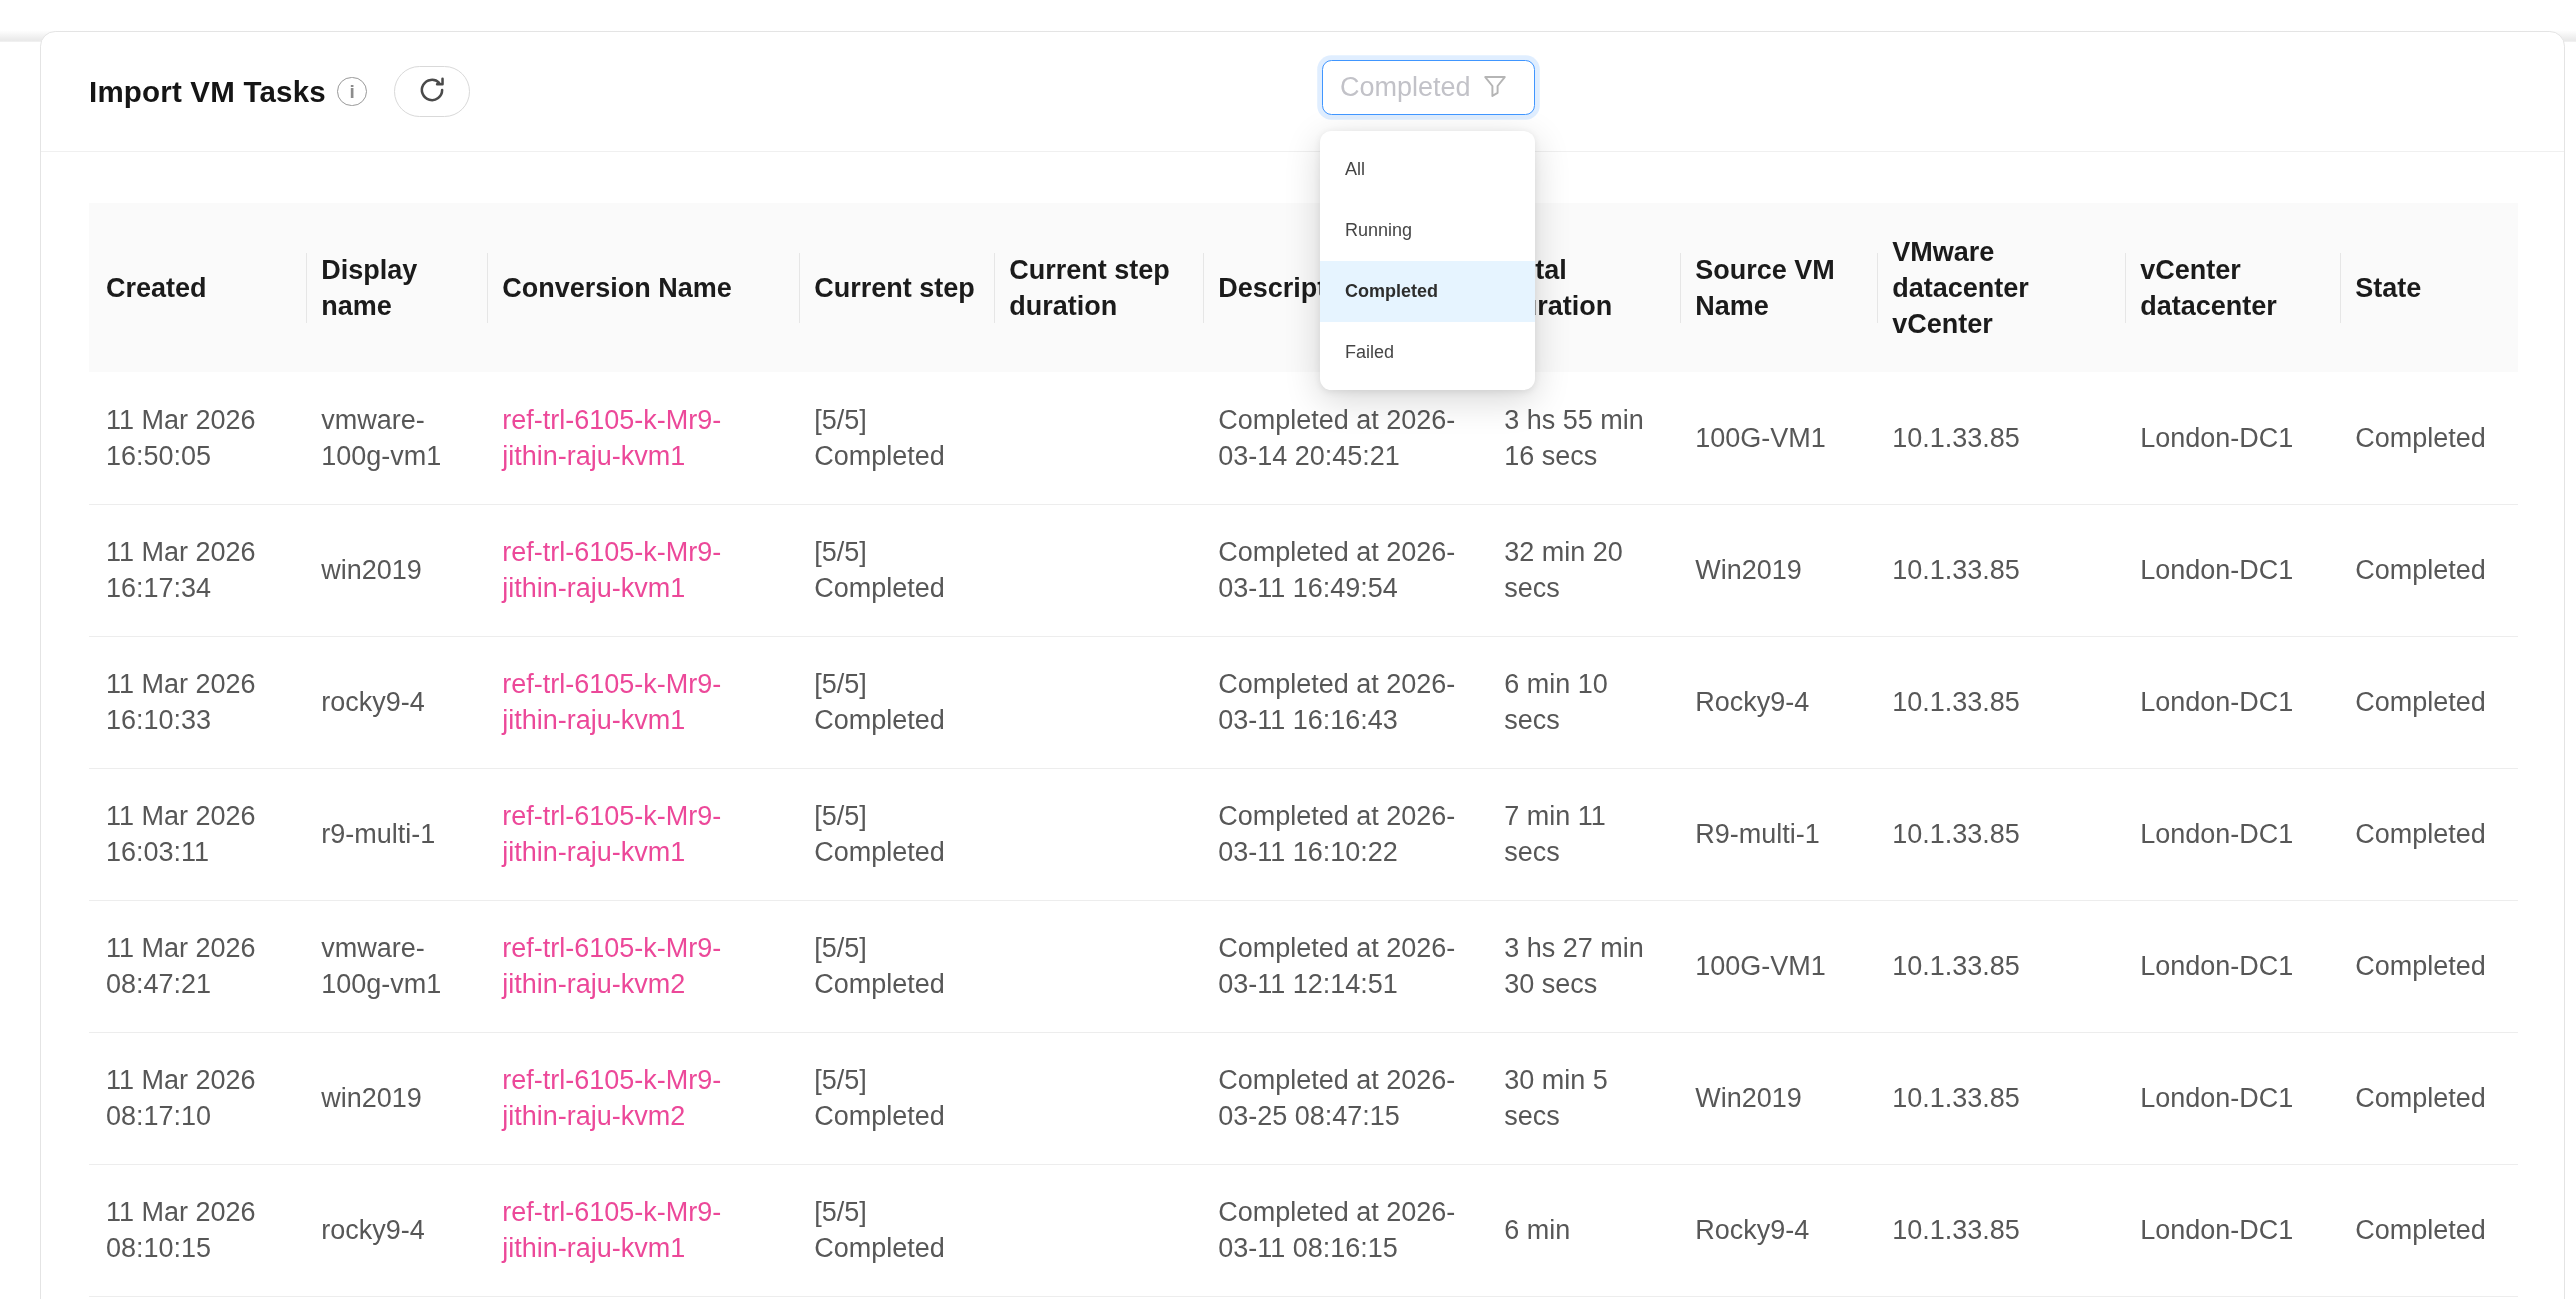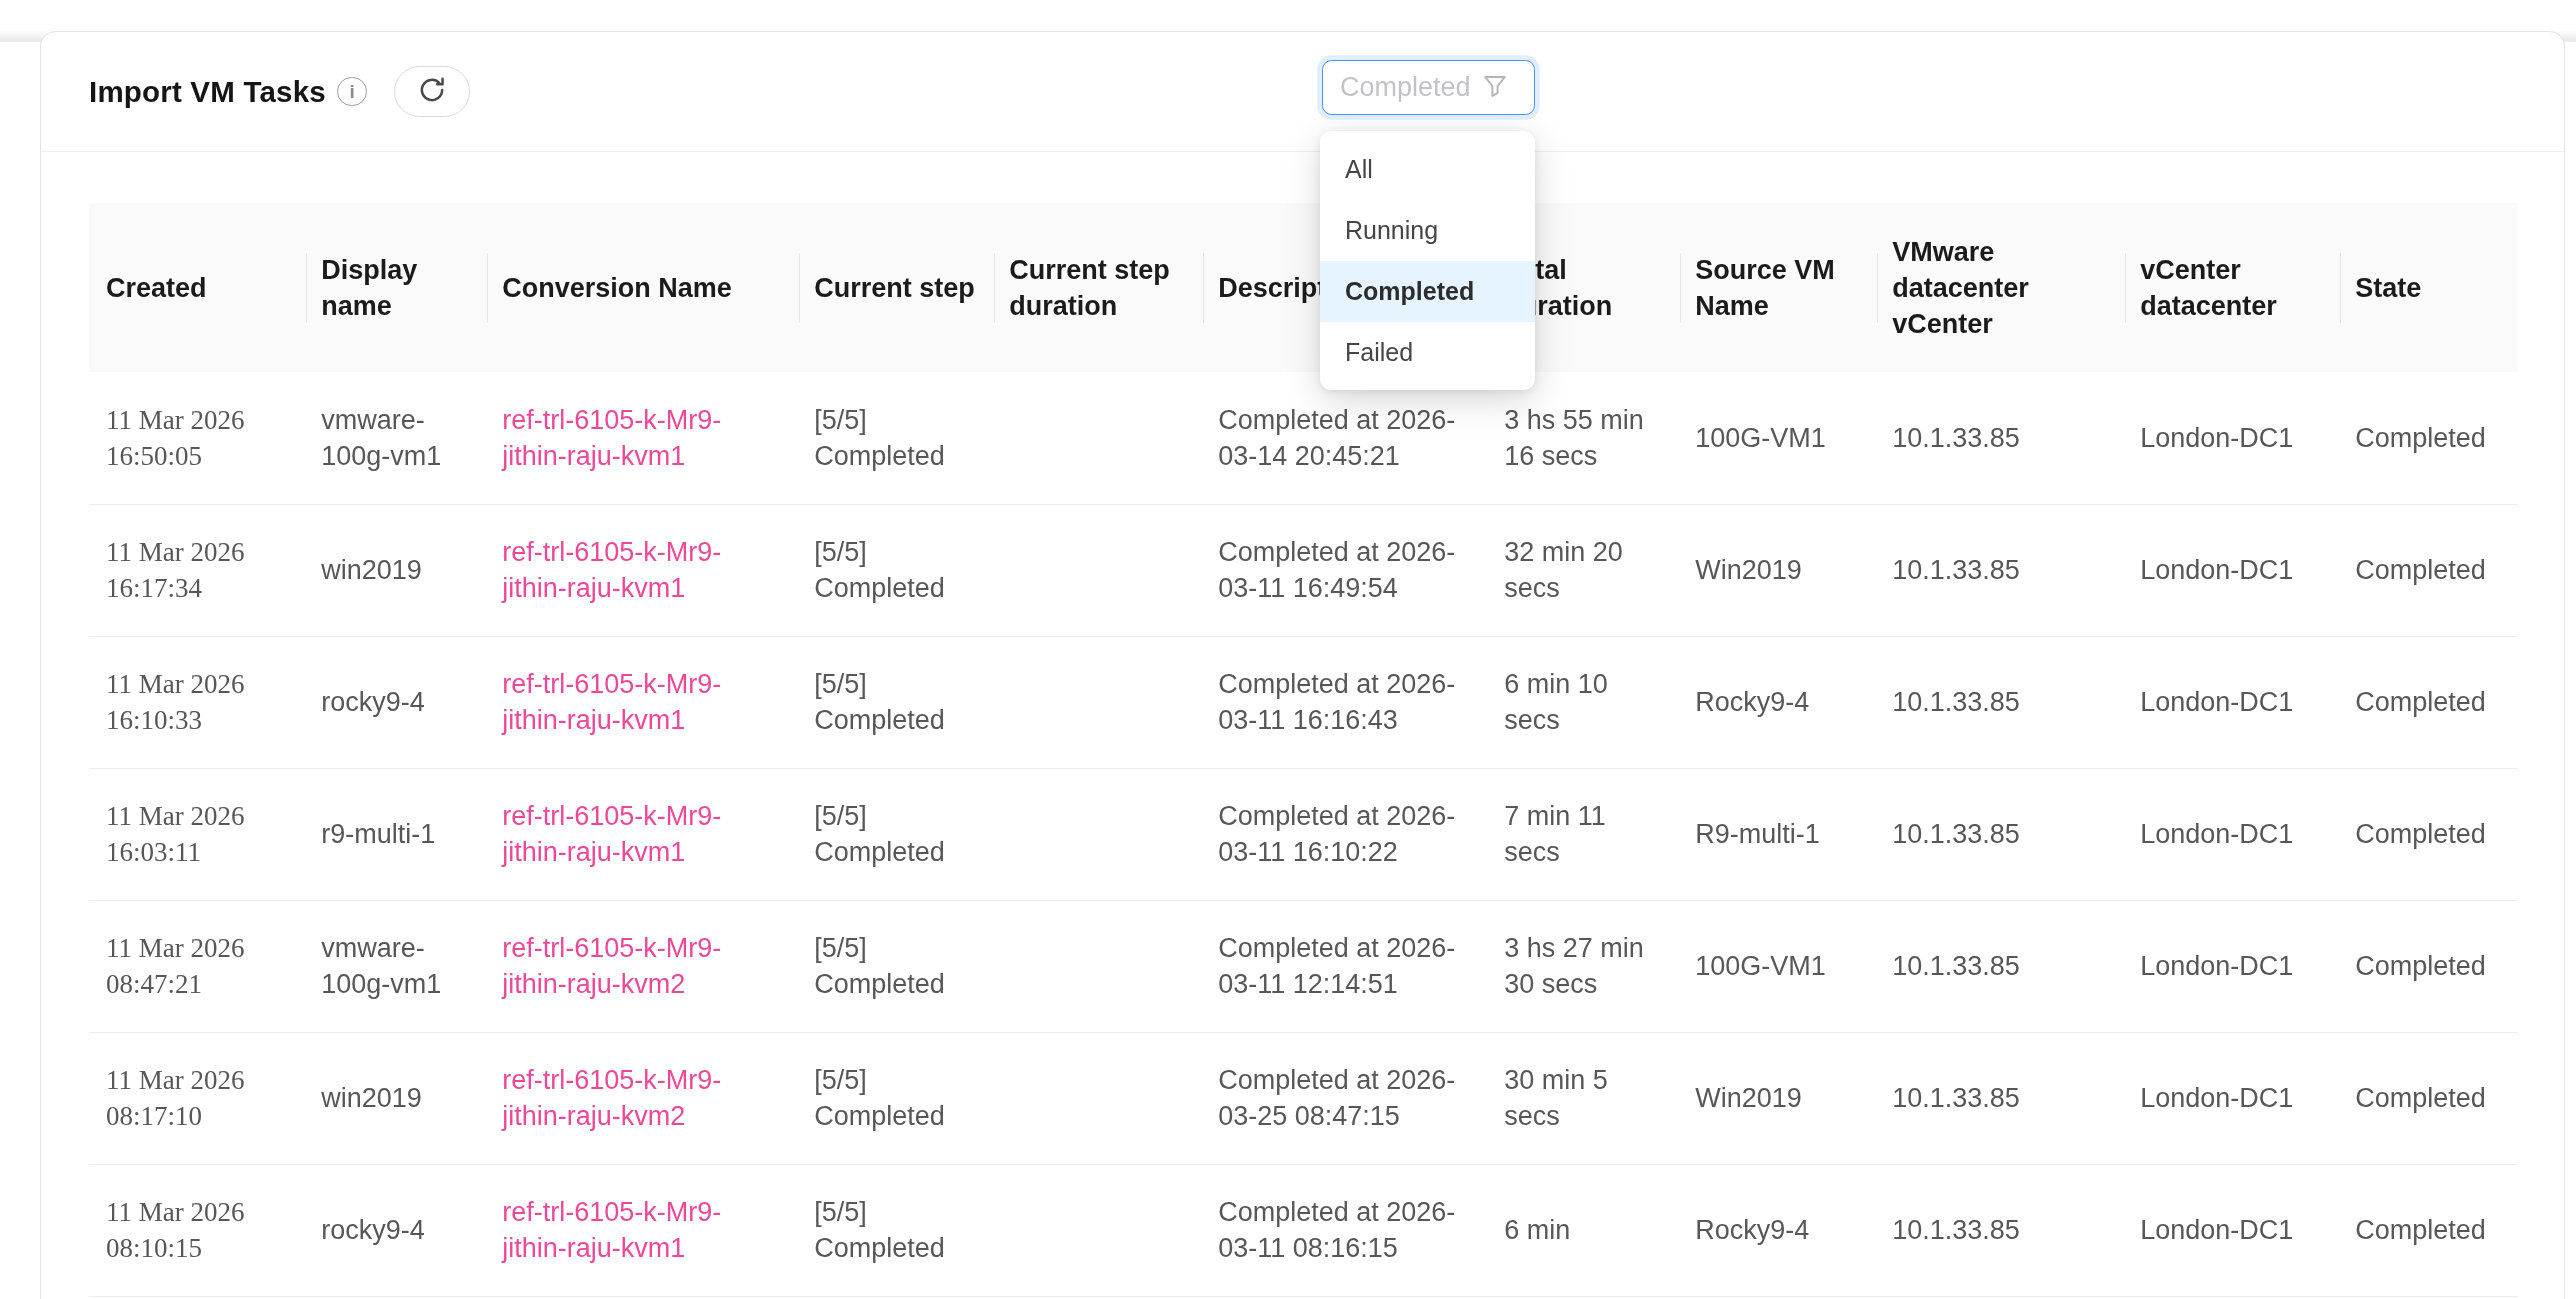--- a/index.html
+++ b/index.html
@@ -25,35 +25,35 @@
   .table-wrap { margin:51px 48px 0 48px; }
   table { width:2429px; border-collapse:collapse; table-layout:fixed; }
   th { background:#fafafa; text-align:left; vertical-align:middle;
        padding:30.5px 15.2px; font-size:27px; font-weight:600; color:#1b1b1b;
        line-height:36px; position:relative; }
   th:first-child { padding-left:17px; }
   th + th::before { content:""; position:absolute; left:0; top:50%;
        transform:translateY(-50%); width:1.4px; height:70px; background:#e6e6e6; }
   td { vertical-align:middle; padding:25px 15.2px; font-size:27px; color:#575757;
        line-height:36px; border-bottom:1.4px solid #ededed; overflow-wrap:break-word; }
-  td:first-child { padding-left:17px;font-family:Liberation Serif, serif; }
+  td:first-child { padding-left:17px; }
   tr.data-row { height:132px; }
   a.host-link { color:#ec4899; text-decoration:none; cursor:pointer; }
 
   .filter-select { position:absolute; left:1322px; top:60px; width:213px; height:55px;
        background:#fff; border:1.9px solid #4096ff; border-radius:9.5px;
        box-shadow:0 0 0 4.8px rgba(64,150,255,.16); display:flex; align-items:center;
        padding:0 17px; gap:11.4px; z-index:30; cursor:pointer; }
   .filter-select .value { font-size:27px; color:#c2c2c8; }
   .filter-icon { flex:0 0 auto; margin-top:1.9px; }
 
   .dropdown-menu { position:absolute; left:1320px; top:131px; width:215px;
        background:#fff; border-radius:11.4px; padding:7.6px 0;
        box-shadow:0 9.5px 36px rgba(0,0,0,.16), 0 1.9px 7.6px rgba(0,0,0,.08); z-index:20; }
-  .menu-item { height:61px; line-height:61px; padding:0 25px; font-size:25px;
+  .menu-item { height:61px; line-height:61px; padding:0 25px; font-size:18px;
        color:#454545; cursor:pointer; white-space:nowrap; overflow:hidden; }
   .menu-item.selected { background:#e6f4ff; font-weight:700; color:#2d2d2d; }
 </style>
 </head>
 <body>
 
 <div class="top-shadow"></div>
 
 <div class="card">
   <div class="card-header">

